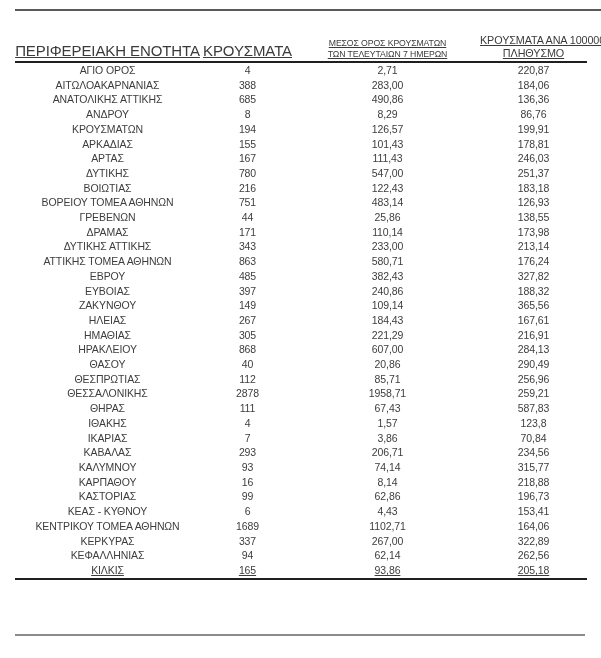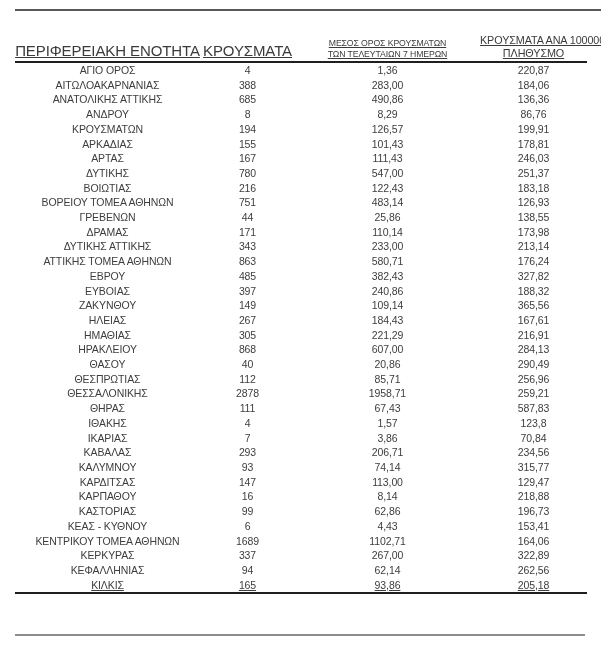--- a/index.html
+++ b/index.html
@@ -104,21 +104,21 @@
       <th class="h-per100k">
         <span class="hdr-line">ΚΡΟΥΣΜΑΤΑ ΑΝΑ 100000</span>
         <span class="hdr-line">ΠΛΗΘΥΣΜΟ</span>
       </th>
     </tr>
   </thead>
   <tbody>
       <tr>
     <td>ΑΓΙΟ ΟΡΟΣ</td>
     <td>4</td>
-    <td>1,36</td>
+    <td>2,71</td>
     <td>220,87</td>
   </tr>
       <tr>
     <td>ΑΙΤΩΛΟΑΚΑΡΝΑΝΙΑΣ</td>
     <td>388</td>
     <td>283,00</td>
     <td>184,06</td>
   </tr>
       <tr>
     <td>ΑΝΑΤΟΛΙΚΗΣ ΑΤΤΙΚΗΣ</td>
@@ -268,26 +268,20 @@
     <td>ΚΑΒΑΛΑΣ</td>
     <td>293</td>
     <td>206,71</td>
     <td>234,56</td>
   </tr>
       <tr>
     <td>ΚΑΛΥΜΝΟΥ</td>
     <td>93</td>
     <td>74,14</td>
     <td>315,77</td>
-  </tr>
-      <tr>
-    <td>ΚΑΡΔΙΤΣΑΣ</td>
-    <td>147</td>
-    <td>113,00</td>
-    <td>129,47</td>
   </tr>
       <tr>
     <td>ΚΑΡΠΑΘΟΥ</td>
     <td>16</td>
     <td>8,14</td>
     <td>218,88</td>
   </tr>
       <tr>
     <td>ΚΑΣΤΟΡΙΑΣ</td>
     <td>99</td>

